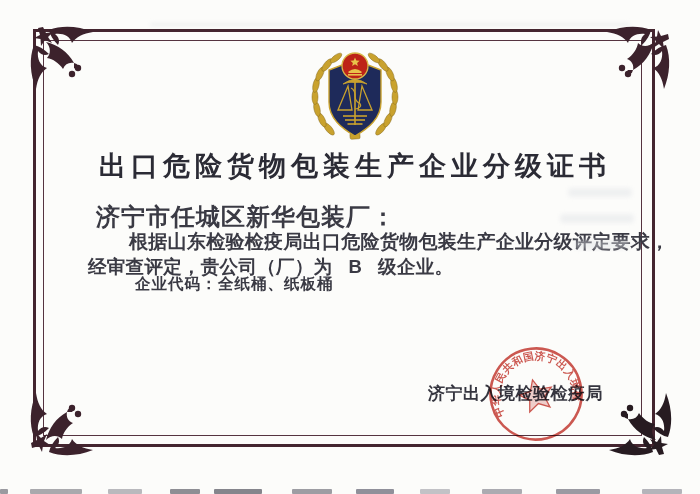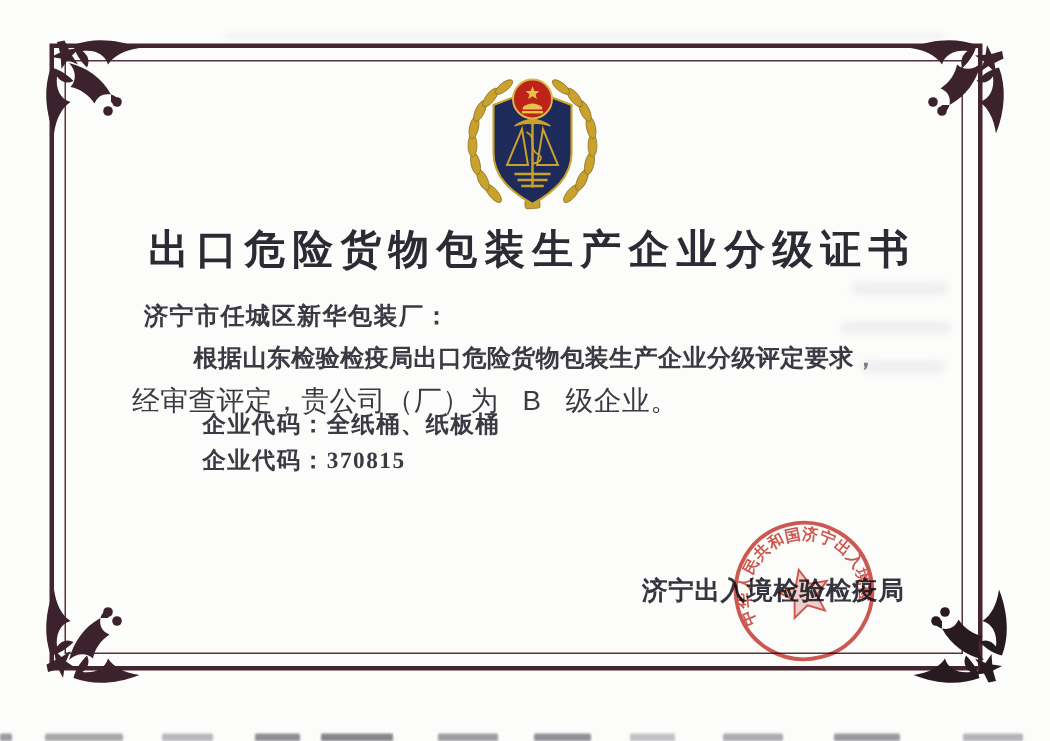--- a/index.html
+++ b/index.html
@@ -28,29 +28,29 @@
   
   .emblem { position:absolute; left:305px; top:46px; width:100px; height:98px; }
   
   .title {
     position:absolute; left:0; right:0; top:148px; padding-left:10px;
     text-align:center; font-size:27px; font-weight:bold; letter-spacing:5px;
     color:#2b2b35; font-family:"Liberation Sans", sans-serif; white-space:nowrap;
   }
   .recipient {
     position:absolute; left:96px; top:201px;
-    font-size:16px; font-weight:bold; letter-spacing:1px; white-space:nowrap;
+    font-size:24px; font-weight:bold; letter-spacing:1px; white-space:nowrap;
   }
   .para1 {
     position:absolute; left:129px; top:229px;
-    font-size:16px; font-weight:bold; letter-spacing:0.3px; white-space:nowrap;
+    font-size:19px; font-weight:bold; letter-spacing:0.3px; white-space:nowrap;
   }
   .para2 {
     position:absolute; left:88px; top:254px;
-    font-size:18.5px; font-weight:normal; letter-spacing:0.3px; white-space:nowrap;
+    font-size:18.5px; font-weight:bold; letter-spacing:0.3px; white-space:nowrap;
   }
   .grade { display:inline-block; margin:0 16px; font-family:"Liberation Sans", sans-serif; }
   .fields {
     position:absolute; left:135px; top:276px;
     font-size:15.5px; font-weight:bold; letter-spacing:1px; line-height:16px;
   }
   .field-row { margin-bottom:7.5px; white-space:nowrap; }
   .field-label { display:inline-block; width:82px; }
   .field-value { display:inline-block; margin-left:-4px; }
   .issuer-block {
@@ -196,24 +196,20 @@
 
   <div class="para1">根据山东检验检疫局出口危险货物包装生产企业分级评定要求，</div>
 
   <div class="para2"><span>经审查评定，贵公司（厂）为</span><span class="grade">B</span><span>级企业。</span></div>
 
   <div class="fields">
     <div class="field-row">
       <span class="field-label">企业代码：</span>
       <span class="field-value">全纸桶、纸板桶</span>
     </div>
-    <div class="field-row">
-      <span class="field-label">企业代码：</span>
-      <span class="field-value">370815</span>
-    </div>
   </div>
 
   <div class="issuer-block">
     <div>济宁出入境检验检疫局</div>
   </div>
 
   <div class="seal">
     <svg viewBox="0 0 100 100">
       <defs>
         <path id="sealArc" d="M 14.5,63 A 37,37 0 1 1 85.5,63" fill="none"></path>

